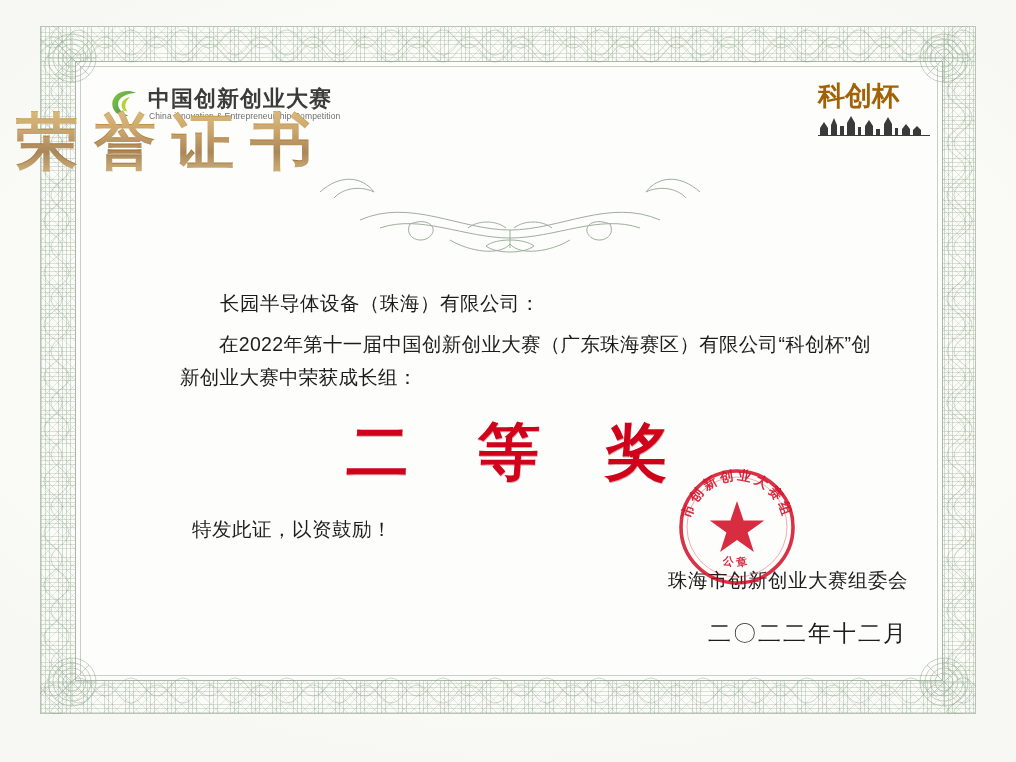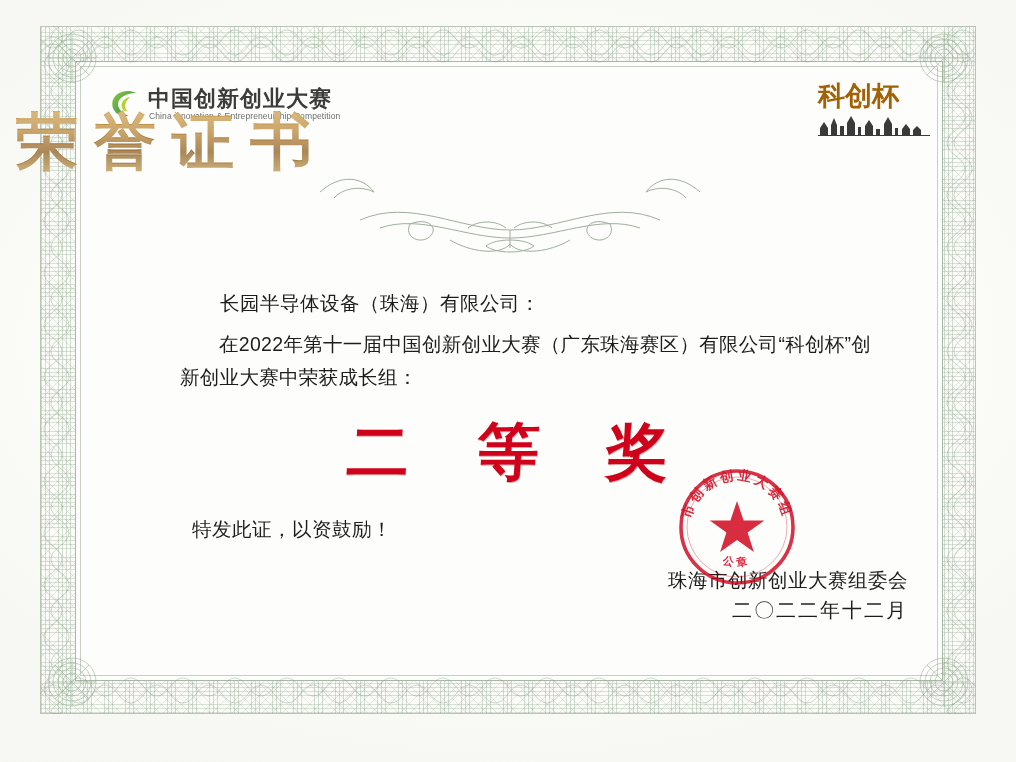--- a/index.html
+++ b/index.html
@@ -229,23 +229,24 @@
     top: 565px;
     text-align: right;
     color: #1d1d1d;
   }
   .sign-org {
     font-size: 19.5px;
     line-height: 30px;
     letter-spacing: 0.5px;
   }
   .sign-date {
-    font-size: 20px;
+    font-size: 23px;
     line-height: 30px;
     letter-spacing: 2px;
+    margin-top: 23px;
   }
 
   
   .seal {
     position: absolute;
     left: 673px;
     top: 463px;
     width: 128px;
     height: 128px;
     pointer-events: none;

